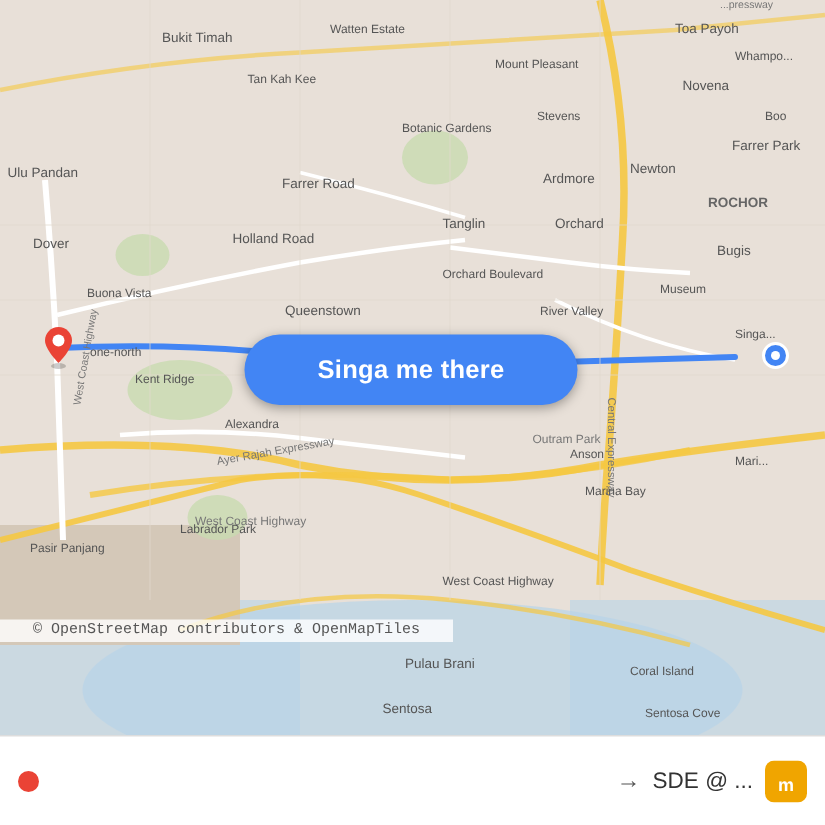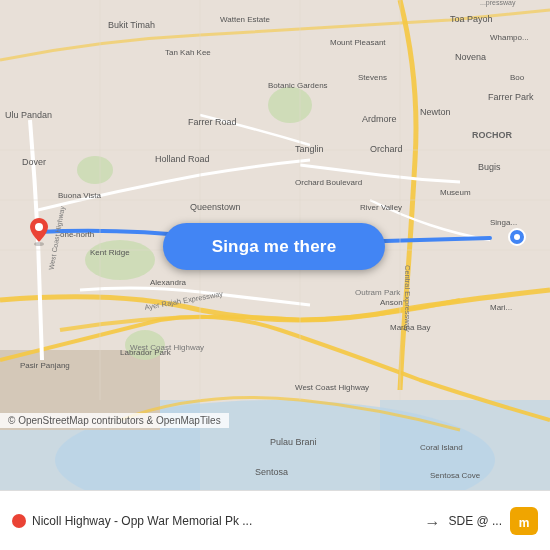--- a/index.html
+++ b/index.html
@@ -111,21 +111,21 @@
     }
 
     #dest-info {
       display: flex;
       align-items: center;
       gap: 6px;
       flex: 0 0 auto;
     }
 
     .dest-text {
-      font-size: 12px;
+      font-size: 15px;
       color: #333;
       font-weight: 500;
     }
 
     #moovit-logo {
       display: flex;
       align-items: center;
       gap: 4px;
       margin-left: auto;
       flex-shrink: 0;
@@ -136,21 +136,22 @@
       height: 28px;
     }
 
     #attribution {
       position: absolute;
       bottom: 62px;
       left: 0;
       background: rgba(255,255,255,0.8);
       font-size: 10px;
       color: #555;
-      padding: 2px 8px;
+      padding: 2px 22px;
+      font-family: Liberation Mono, monospace;
     }
   </style>
 </head>
 <body>
 
 <div id="map-container">
 
   <svg id="map-svg" viewBox="0 0 550 490" xmlns="http://www.w3.org/2000/svg">
 
     <rect width="550" height="490" fill="#e8e0d8"></rect>
@@ -276,21 +277,20 @@
   <button id="take-me-there-btn">Singa me there</button>
 
   <div id="attribution">
     <span>© OpenStreetMap contributors &amp; OpenMapTiles</span>
   </div>
 </div>
 
 <div id="bottom-bar">
   <div id="origin-info">
     <div class="origin-dot"></div>
-    <span class="origin-text">Nicoll Highway - Opp War Memorial Pk ...</span>
   </div>
   <span class="arrow-icon">→</span>
   <div id="dest-info">
     <span class="dest-text">SDE @ ...</span>
   </div>
 
   <div id="moovit-logo">
     <svg class="moovit-icon" viewBox="0 0 28 28" xmlns="http://www.w3.org/2000/svg">
       <rect width="28" height="28" rx="6" fill="#f0a500"></rect>
       <text x="14" y="20" font-size="12" font-weight="bold" fill="white" text-anchor="middle" font-family="Arial">m</text>

